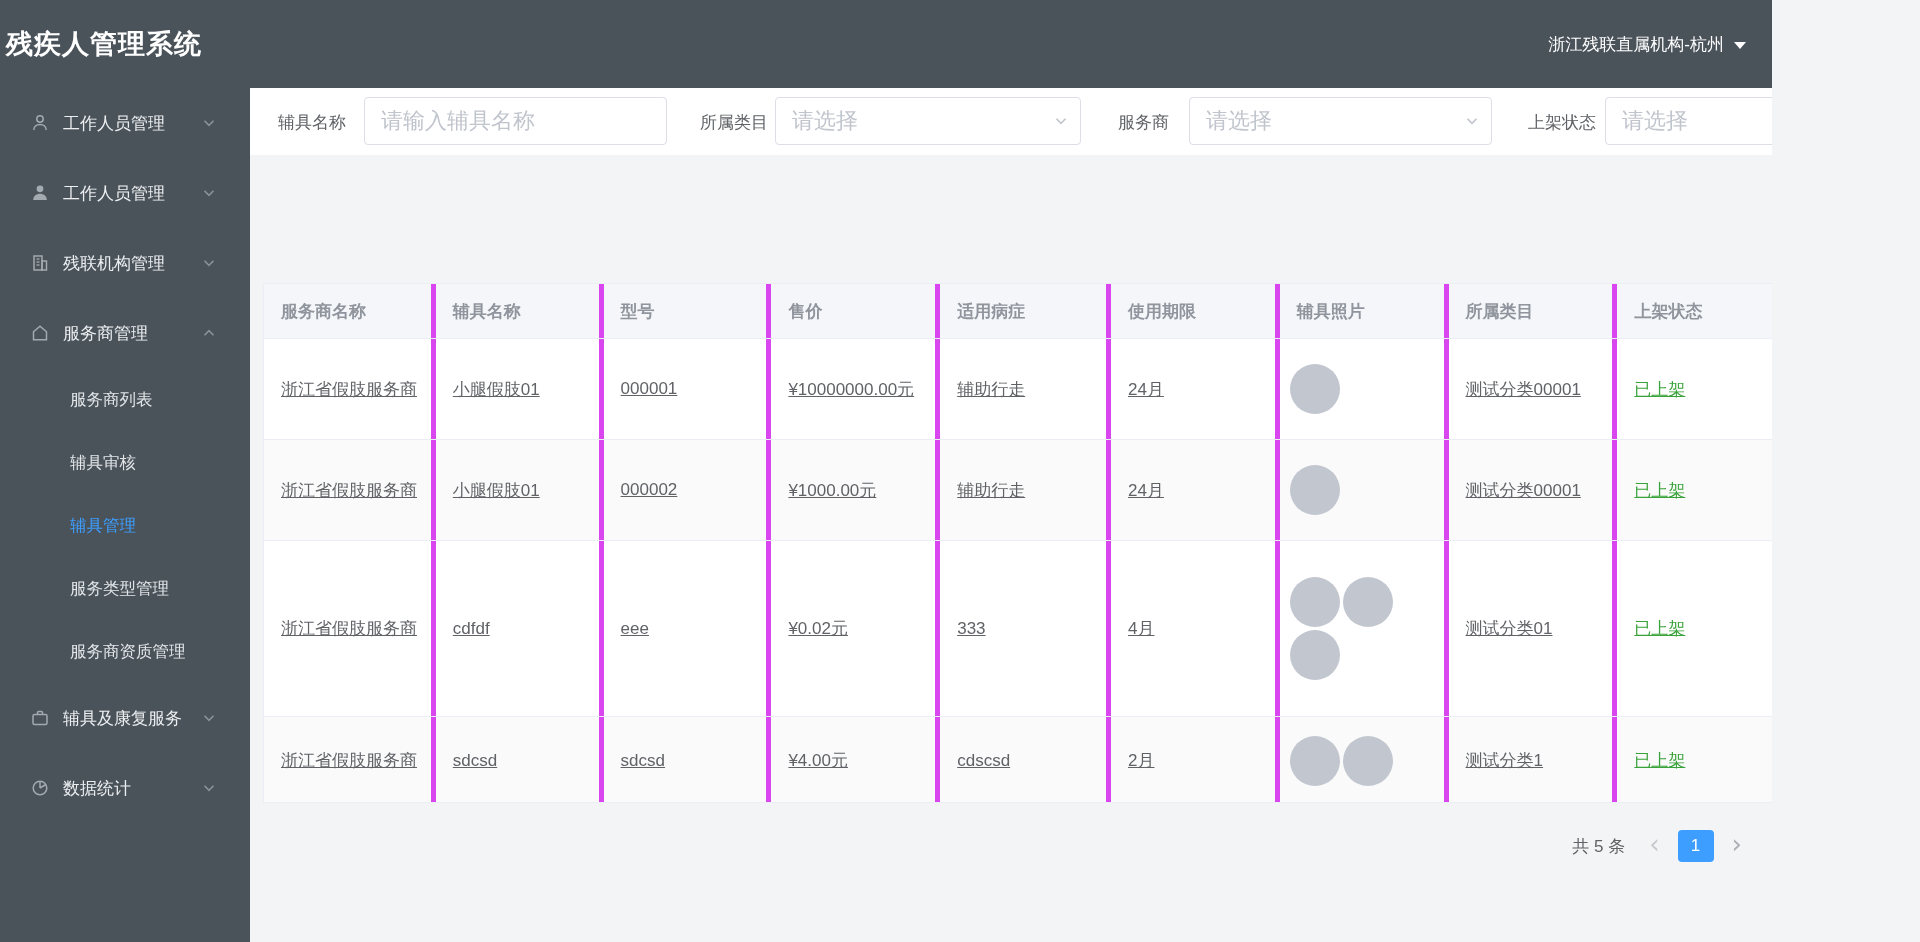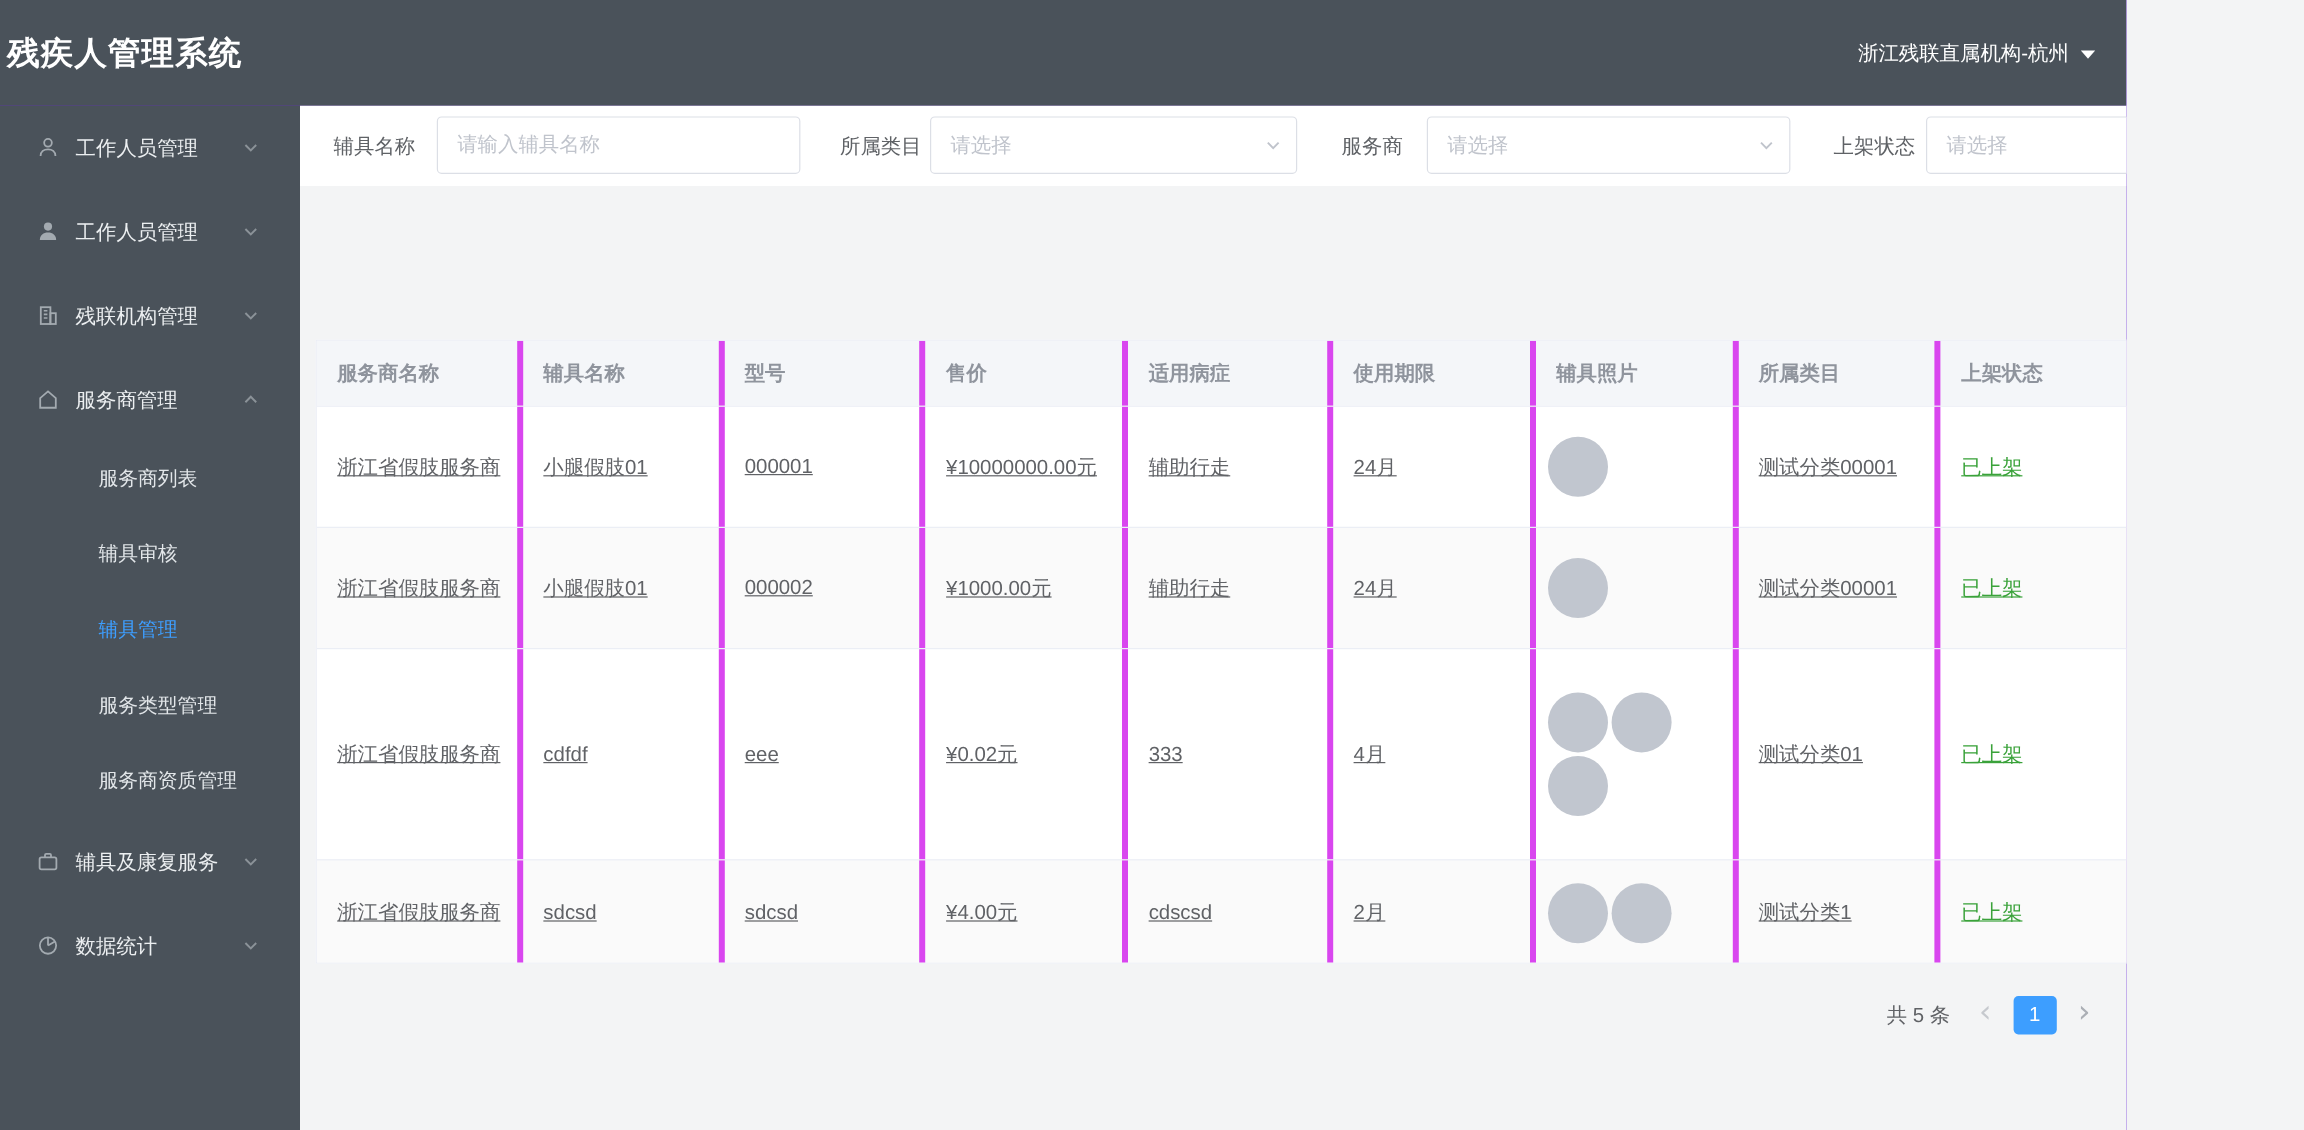--- a/index.html
+++ b/index.html
@@ -1,41 +1,41 @@
 <!DOCTYPE html>
 <html><head>
 <meta charset="utf-8">
 <style>
   * { margin:0; padding:0; box-sizing:border-box; }
   html,body { background:#f3f4f5; }
   body { font-family:"Liberation Sans","DejaVu Sans",sans-serif; }
-  .app { position:relative; width:1772px; height:942px; background:#6d28d9; overflow:hidden; }
+  .app { position:relative; width:1772px; height:942px; background:#4c1d95; overflow:hidden; }
 
   
   .app-header { position:absolute; top:0; left:0; right:0; height:88px; background:#4a525a; display:flex; align-items:center; z-index:3; }
   .app-title { color:#ffffff; font-size:27px; font-weight:600; margin-left:6px; letter-spacing:1px; }
   .org-switch { margin-left:auto; margin-right:26px; display:flex; align-items:center; gap:10px; color:#ffffff; font-size:17px; cursor:pointer;justify-content:space-between; }
   .caret-down-solid { width:0; height:0; border-left:6px solid transparent; border-right:6px solid transparent; border-top:7px solid #ffffff; margin-top:2px; }
 
   
   .sidebar { position:absolute; top:88px; left:0; bottom:0; width:250px; background:#4a525a; z-index:2; }
   .menu-item { height:70px; display:flex; align-items:center; padding-left:30px; color:#eceff1; font-size:17px; cursor:pointer; }
   .mi-icon { width:24px; height:20px; display:flex; align-items:center; }
   .mi-label { margin-left:9px; }
   .mi-caret { margin-left:auto; margin-right:34px; display:flex; }
   .mi-caret.up svg { transform:rotate(180deg); }
-  .submenu-item { height:63px; line-height:63px; padding-left:70px; color:#e2e6e9; font-size:16.5px; cursor:pointer;margin-left:12px; }
+  .submenu-item { height:63px; line-height:63px; padding-left:70px; color:#e2e6e9; font-size:16.5px; cursor:pointer; }
   .submenu-item.active { color:#3d9eff; }
 
   
   .main { position:absolute; left:250px; top:88px; right:0; bottom:0; background:#f3f4f5; }
 
   .filter-band { position:absolute; top:0; left:0; right:0; height:67px; background:#ffffff; }
   .f-label { position:absolute; top:50%; transform:translateY(-50%); font-size:17px; color:#5f6266; white-space:nowrap; }
-  .f-input, .f-select { position:absolute; top:9px; height:48px; background:#ffffff; border:1px solid #dcdfe6; border-radius:4px; font-size:17px; }
+  .f-input, .f-select { position:absolute; top:9px; height:48px; background:#ffffff; border:1px solid #dcdfe6; border-radius:4px; font-size:22px; }
   .f-input { padding:0 16px; color:#606266; outline:none; }
   .f-input::placeholder { color:#c0c4cc; }
   .f-select { display:flex; align-items:center; padding:0 34px 0 16px; cursor:pointer; }
   .f-ph { color:#c0c4cc; }
   .sel-caret { position:absolute; right:12px; top:50%; transform:translateY(-50%); display:flex; }
 
   .query-btn { position:absolute; left:1534px; top:95px; width:109px; height:41px; background:#3d9eff; border:none; border-radius:4px; color:#ffffff; font-size:17px; display:flex; align-items:center; justify-content:center; gap:7px; cursor:pointer; font-family:inherit; }
 
   
   .table-card { position:absolute; left:13px; top:195px; width:1623px; height:520px; background:#ffffff; border:1px solid #ebeef5; overflow:hidden; }

